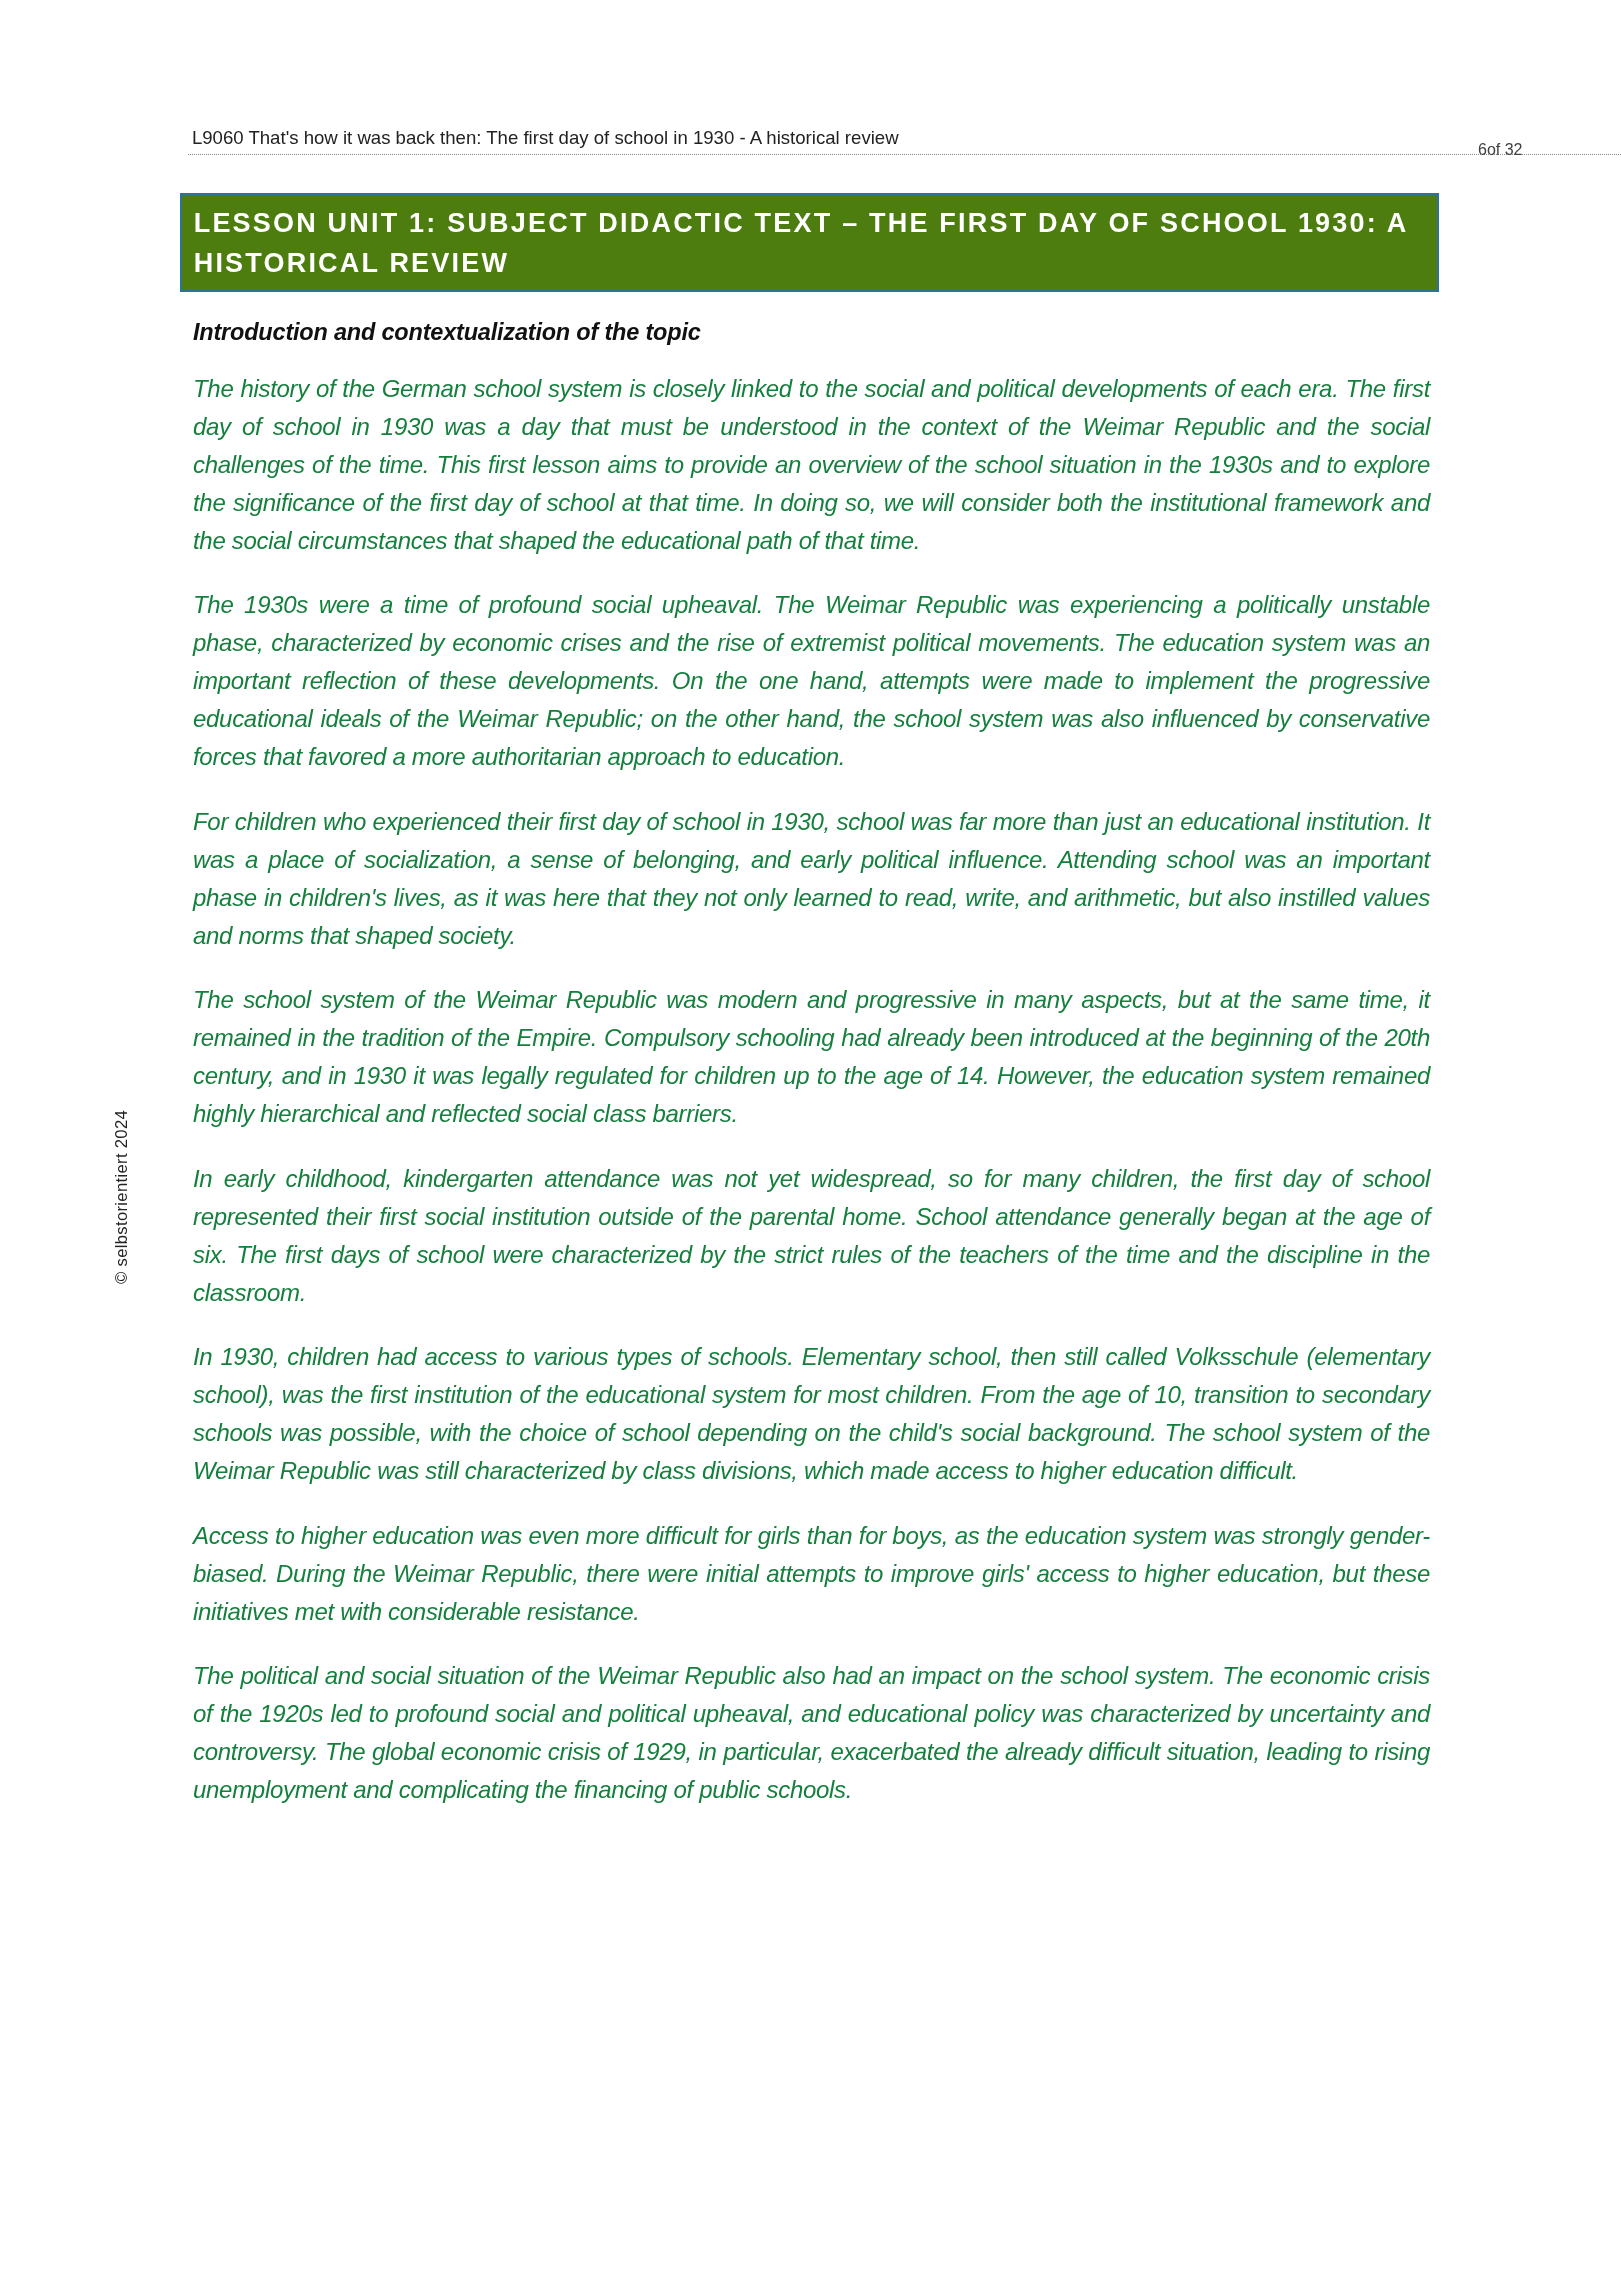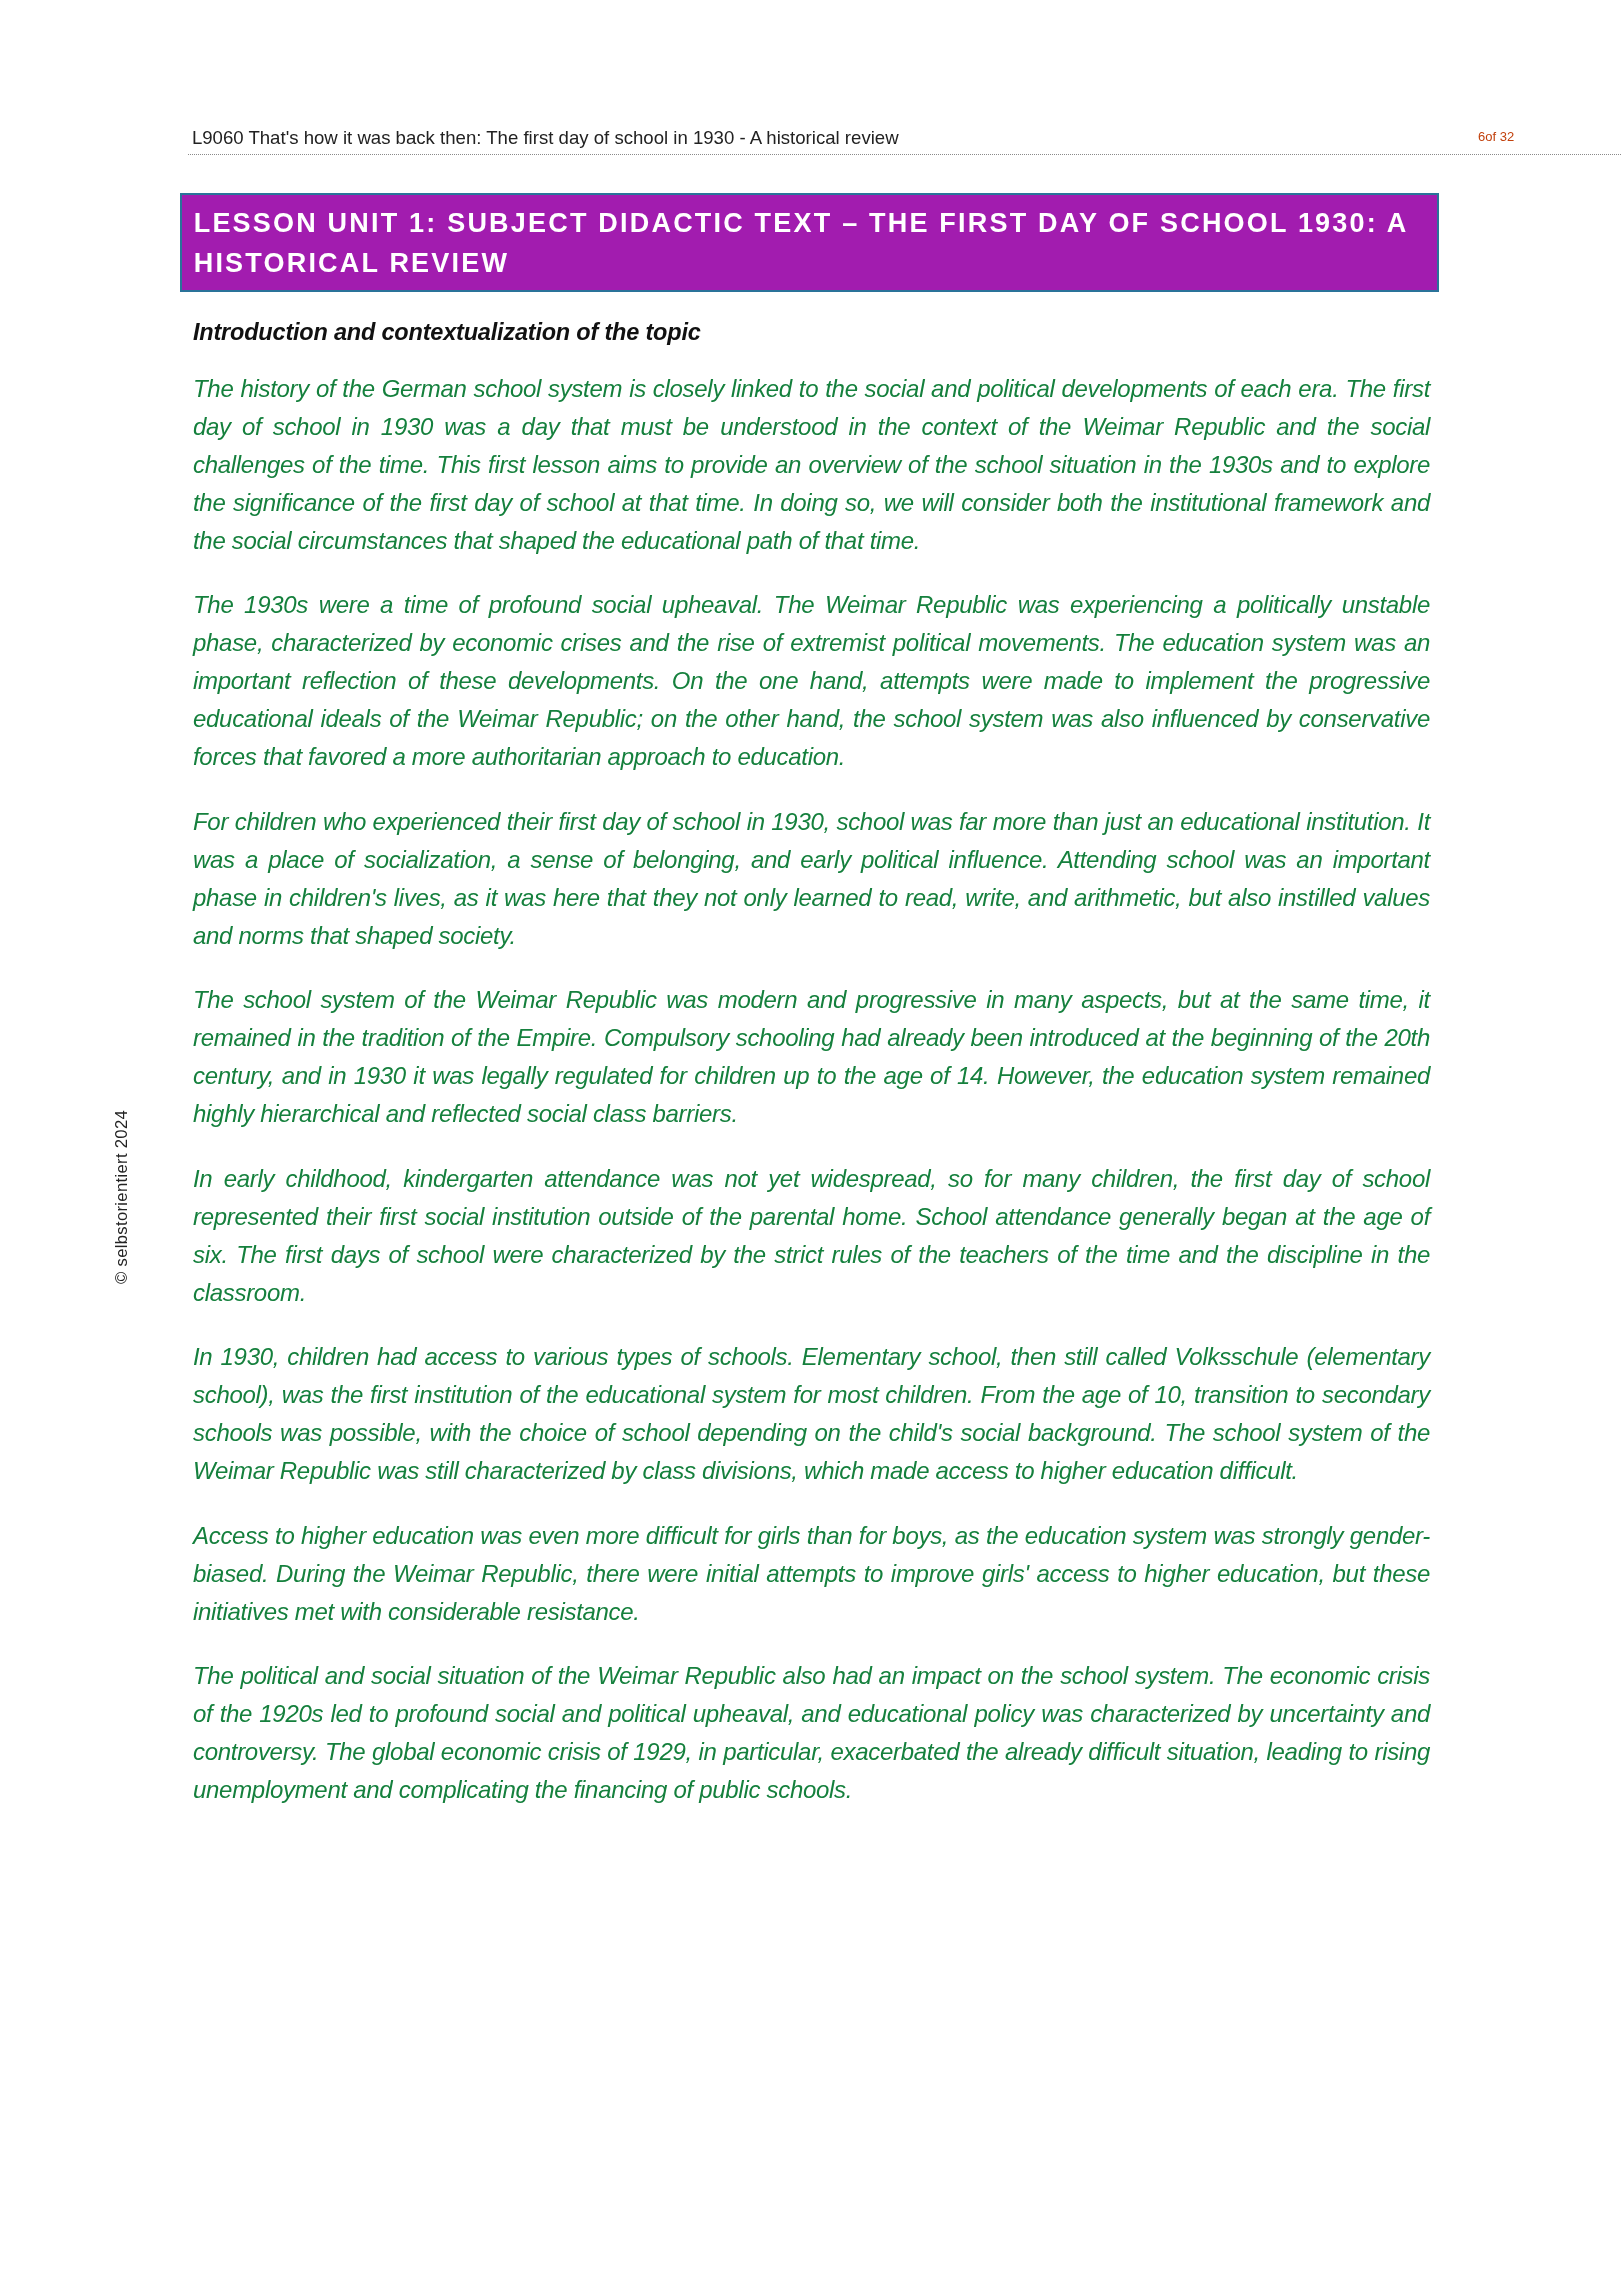--- a/index.html
+++ b/index.html
@@ -1,42 +1,42 @@
 <!DOCTYPE html>
 <html><head>
 <meta charset="utf-8">
 <style>
   html, body { margin: 0; padding: 0; background: #ffffff; }
   body { width: 1621px; height: 2293px; position: relative; overflow: hidden;
          font-family: "Liberation Sans", sans-serif; color: #1a1a1a; }
   .running-header { position: absolute; left: 188px; top: 125px; width: 1433px; height: 29px;
          border-bottom: 1px dotted #8a8a8a; text-align: right; }
   .running-header .title { position: absolute; left: 3.9px; top: 2px; font-size: 18.6px; color: #222; }
-  .running-header .page { position: absolute; left: 1290px; top: 4px; font-size: 13px; color: #c2410c; }
+  .running-header .page { position: absolute; left: 1290px; top: 16px; font-size: 16px; color: #404040; }
   .sidebar-copyright { position: absolute; left: 112px; top: 1284px; transform-origin: 0 0;
          transform: rotate(-90deg); font-size: 16.7px; color: #222; white-space: nowrap; letter-spacing: 0.3px; }
   .banner { position: absolute; left: 180px; top: 193px; width: 1259px; height: 99px;
          background: #186083; box-shadow: inset 0 0 0 2px #2a7399; }
   .banner .banner-title { position: absolute; left: 13.7px; top: 9.8px; right: 19.6px;
          font-weight: bold; font-size: 27px; line-height: 40px; color: #ffffff; letter-spacing: 2.2px; }
   .content { position: absolute; left: 193px; top: 319px; width: 1237px; font-style: italic; }
   .section-heading { font-weight: bold; font-size: 23.5px; margin: 0 0 23.5px 0; color: #111; letter-spacing: -0.2px; }
   .para { font-size: 24px; line-height: 38px; text-align: justify; margin: 0 0 26.5px 0; color: #15803d; letter-spacing: -0.3px; }
 </style>
 </head>
 <body>
 
 <div class="running-header">
   <span class="title">L9060 That's how it was back then: The first day of school in 1930 - A historical review</span>
   <span class="page">6of 32</span>
 </div>
 
 <div class="sidebar-copyright">© selbstorientiert 2024</div>
 
-<div class="banner" style="background: #a21caf;">
+<div class="banner" style="background: #4d7c0f;">
   <div class="banner-title" style="color: rgb(255, 255, 255);">LESSON UNIT 1: SUBJECT DIDACTIC TEXT – THE FIRST DAY OF SCHOOL 1930: A HISTORICAL REVIEW</div>
 </div>
 
 <div class="content">
   <section>
     <h2 class="section-heading">Introduction and contextualization of the topic</h2>
     <p class="para">The history of the German school system is closely linked to the social and political developments of each era. The first day of school in 1930 was a day that must be understood in the context of the Weimar Republic and the social challenges of the time. This first lesson aims to provide an overview of the school situation in the 1930s and to explore the significance of the first day of school at that time. In doing so, we will consider both the institutional framework and the social circumstances that shaped the educational path of that time.</p>
     <p class="para">The 1930s were a time of profound social upheaval. The Weimar Republic was experiencing a politically unstable phase, characterized by economic crises and the rise of extremist political movements. The education system was an important reflection of these developments. On the one hand, attempts were made to implement the progressive educational ideals of the Weimar Republic; on the other hand, the school system was also influenced by conservative forces that favored a more authoritarian approach to education.</p>
     <p class="para">For children who experienced their first day of school in 1930, school was far more than just an educational institution. It was a place of socialization, a sense of belonging, and early political influence. Attending school was an important phase in children's lives, as it was here that they not only learned to read, write, and arithmetic, but also instilled values and norms that shaped society.</p>
   </section>

